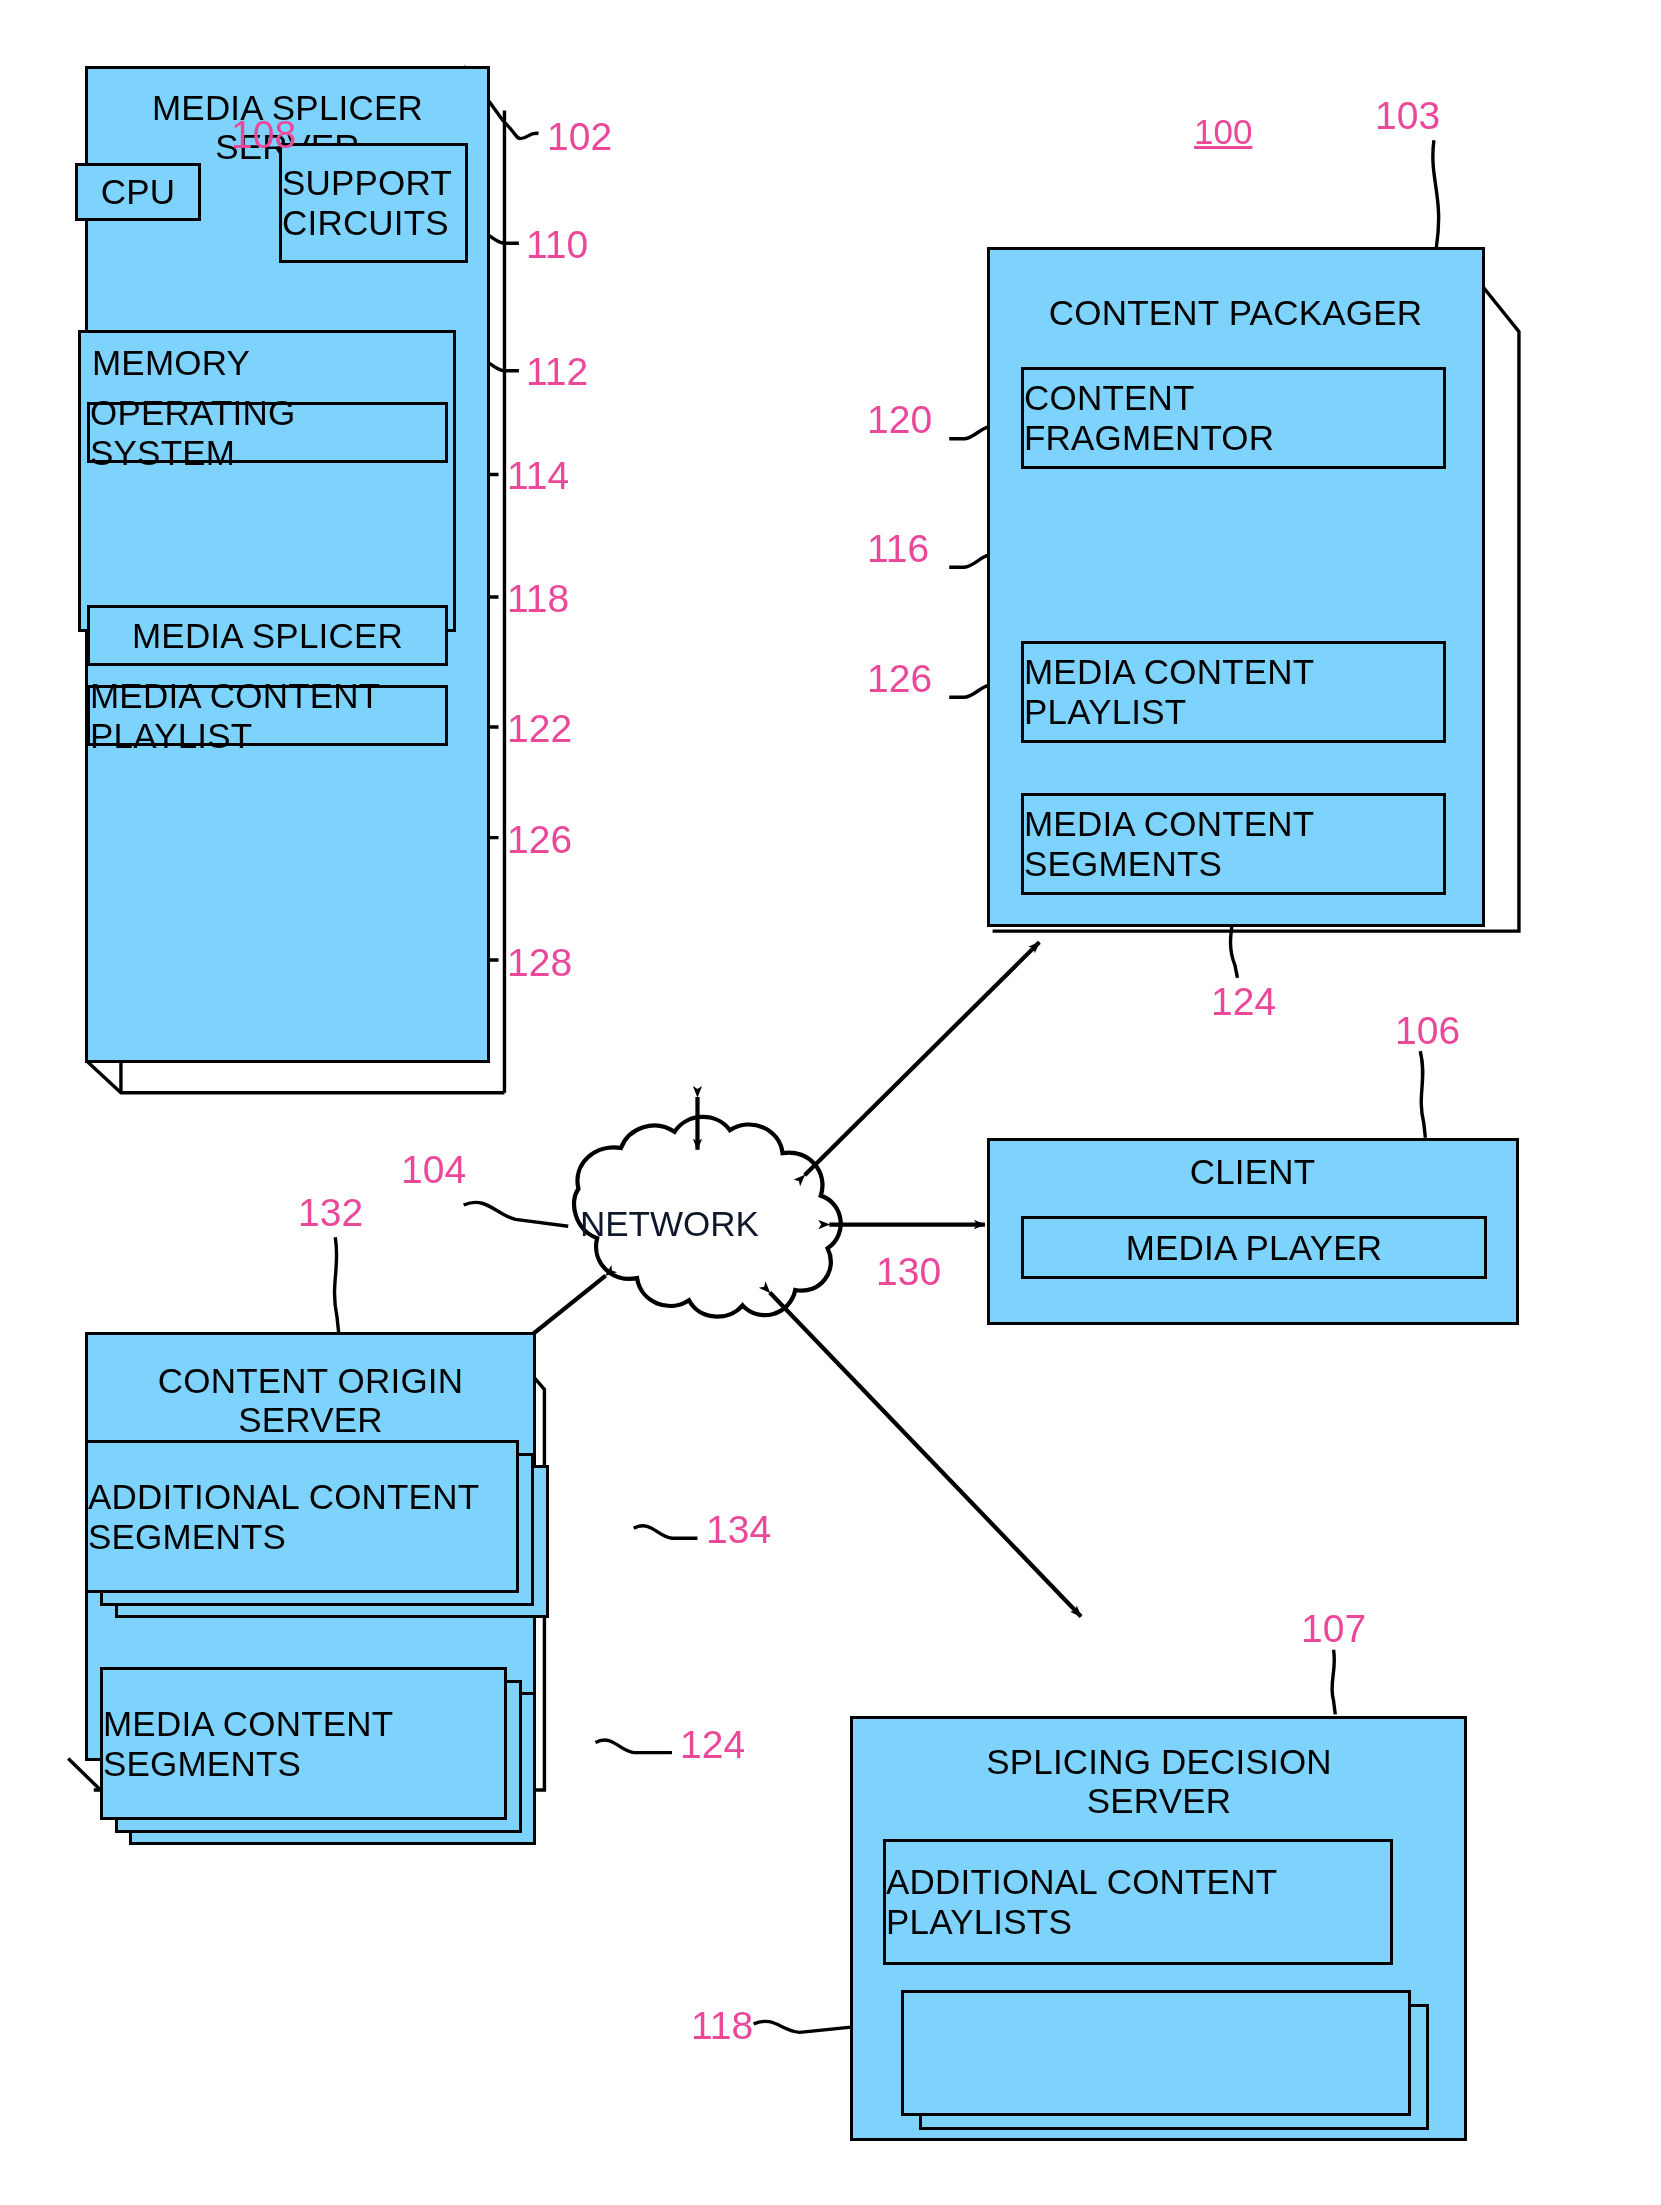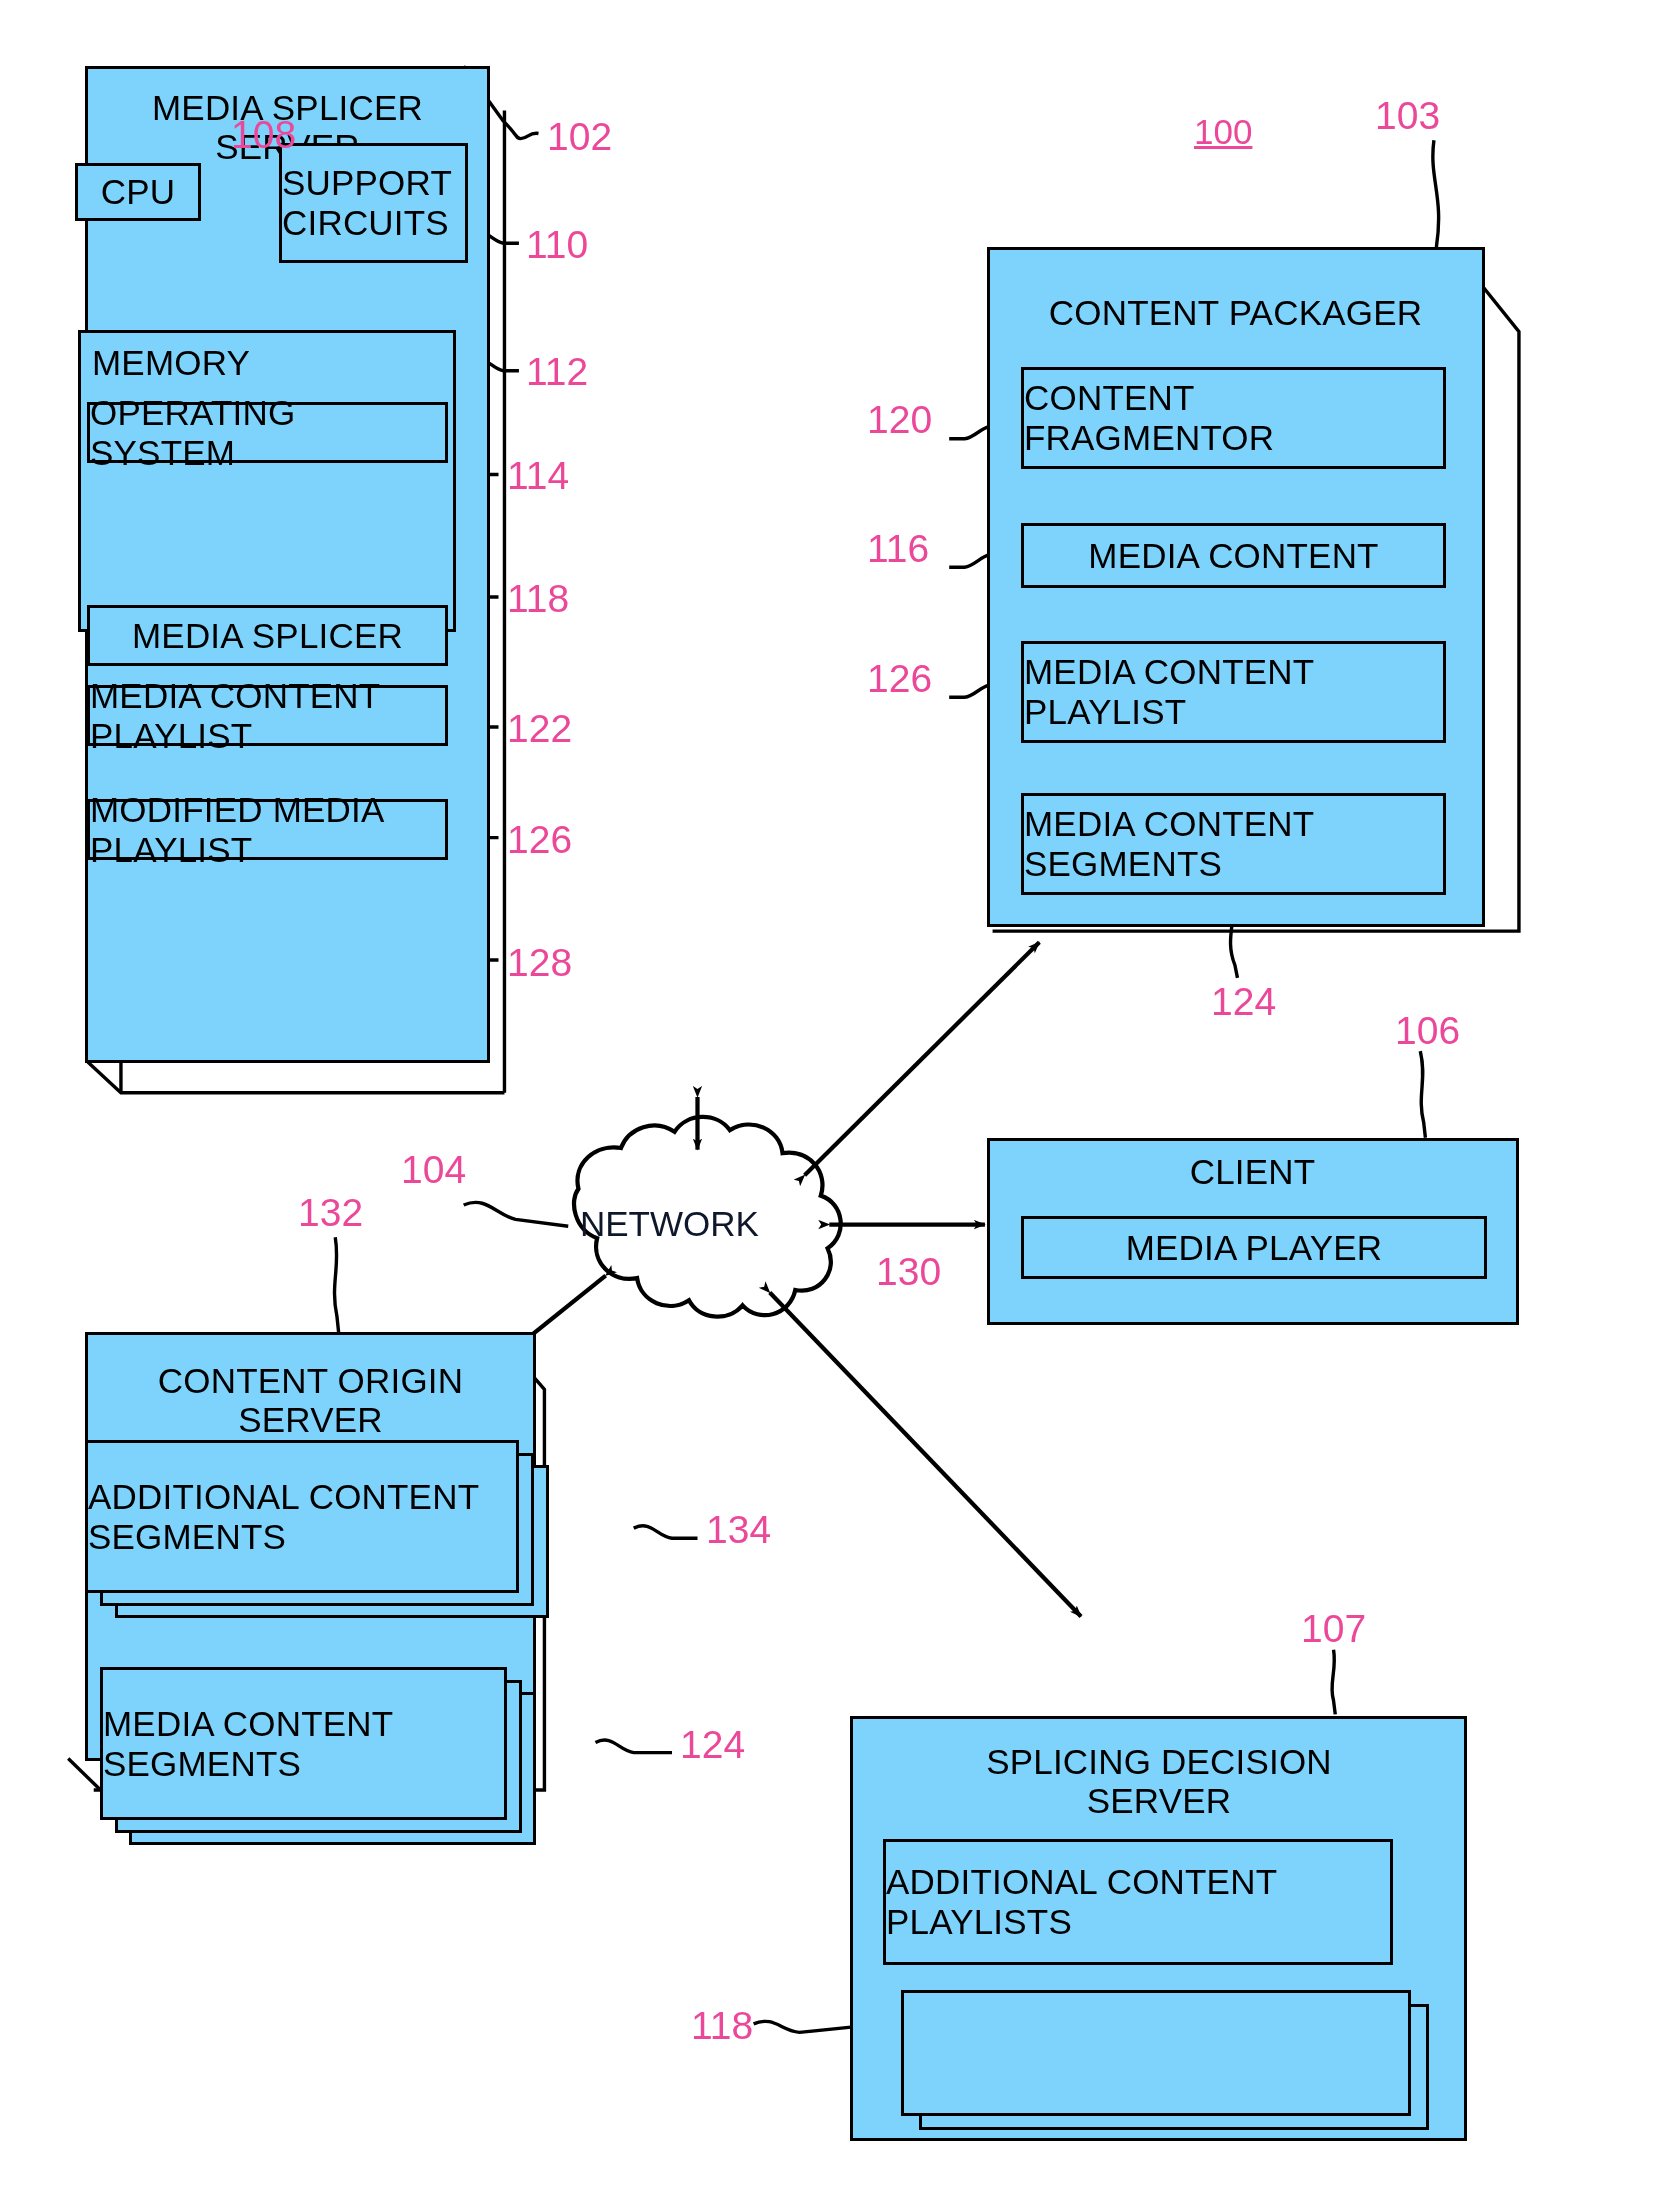--- a/index.html
+++ b/index.html
@@ -187,46 +187,40 @@
 
   <div class="box ctr" style="left:87px; top:402px; width:361px; height:61px;">
     <span class="inner-title">OPERATING SYSTEM</span>
   </div>
   <div class="box ctr" style="left:87px; top:605px; width:361px; height:61px;">
     <span class="inner-title">MEDIA SPLICER</span>
   </div>
   <div class="box ctr" style="left:87px; top:685px; width:361px; height:61px;">
     <span class="inner-title">MEDIA CONTENT PLAYLIST</span>
   </div>
-  <div class="box ctr" style="left:87px; top:799px; width:361px; height:61px;">
-    <span class="inner-title">MODIFIED MEDIA PLAYLIST</span>
-  </div>
 
   <div class="refnum" style="left:547px; top:115px;">102</div>
   <div class="refnum" style="left:231px; top:113px;">108</div>
   <div class="refnum" style="left:526px; top:223px;">110</div>
   <div class="refnum" style="left:526px; top:350px;">112</div>
   <div class="refnum" style="left:507px; top:454px;">114</div>
   <div class="refnum" style="left:507px; top:577px;">118</div>
   <div class="refnum" style="left:507px; top:707px;">122</div>
   <div class="refnum" style="left:507px; top:818px;">126</div>
   <div class="refnum" style="left:507px; top:941px;">128</div>
 
   <div class="refnum underline" style="left:1194px; top:112px; font-size:35px;">100</div>
 
   <div class="box" style="left:987px; top:247px; width:498px; height:680px;"></div>
   <div class="lbl title" style="left:993px; top:293px; width:485px;">CONTENT PACKAGER</div>
 
   <div class="box ctr" style="left:1021px; top:367px; width:425px; height:102px;">
     <span class="inner-title">CONTENT
 FRAGMENTOR</span>
   </div>
-  <div class="box ctr" style="left:1021px; top:523px; width:425px; height:65px;">
-    <span class="inner-title">MEDIA CONTENT</span>
-  </div>
   <div class="box ctr" style="left:1021px; top:641px; width:425px; height:102px;">
     <span class="inner-title">MEDIA CONTENT
 PLAYLIST</span>
   </div>
   <div class="box ctr" style="left:1021px; top:793px; width:425px; height:102px;">
     <span class="inner-title">MEDIA CONTENT
 SEGMENTS</span>
   </div>
 
   <div class="refnum" style="left:1375px; top:94px;">103</div>

